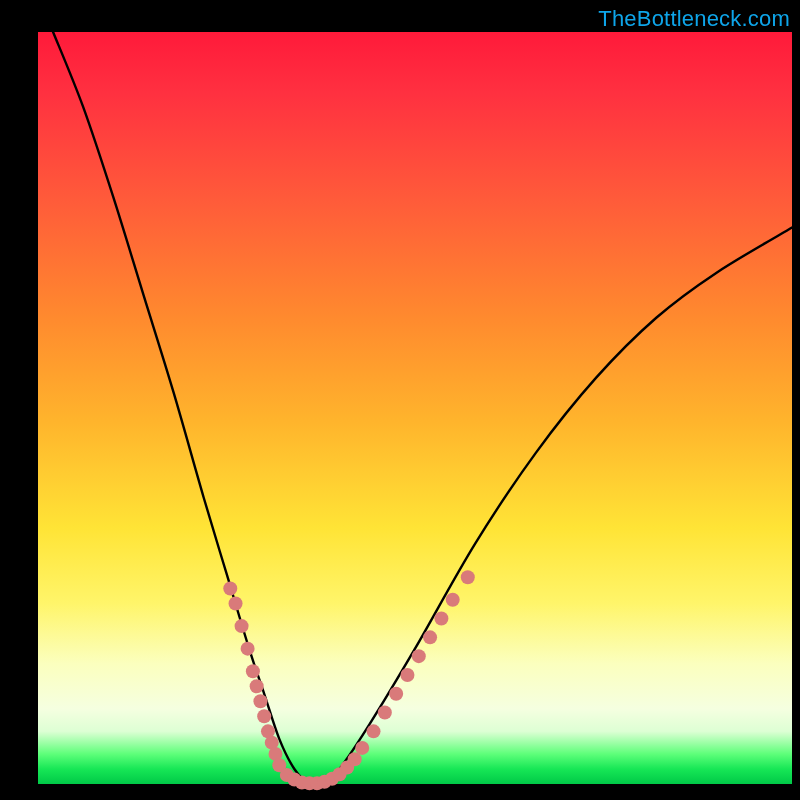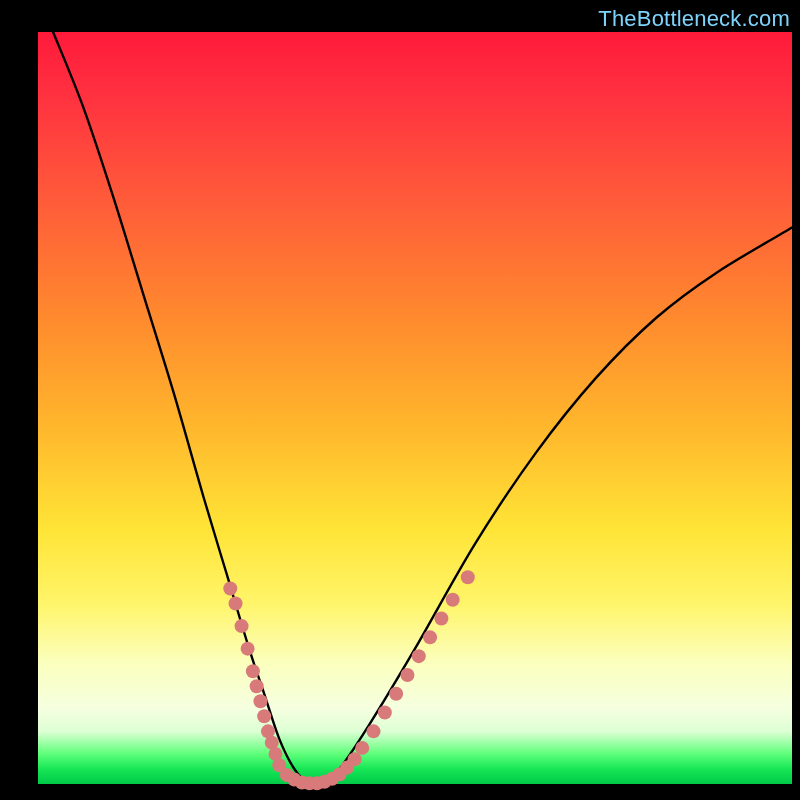--- a/index.html
+++ b/index.html
@@ -40,21 +40,21 @@
       #ddffd4 93%,
       #5eff7a 96%,
       #17e756 98%,
       #00c947 100%
     );
   }
   .watermark {
     position: absolute;
     top: 6px;
     right: 10px;
-    color: #7dd3fc;
+    color: #0ea5e9;
     font-size: 22px;
     font-weight: 500;
     letter-spacing: 0.2px;
     user-select: none;
   }
   svg.curve {
     position: absolute;
     left: 0;
     top: 0;
     width: 754px;

